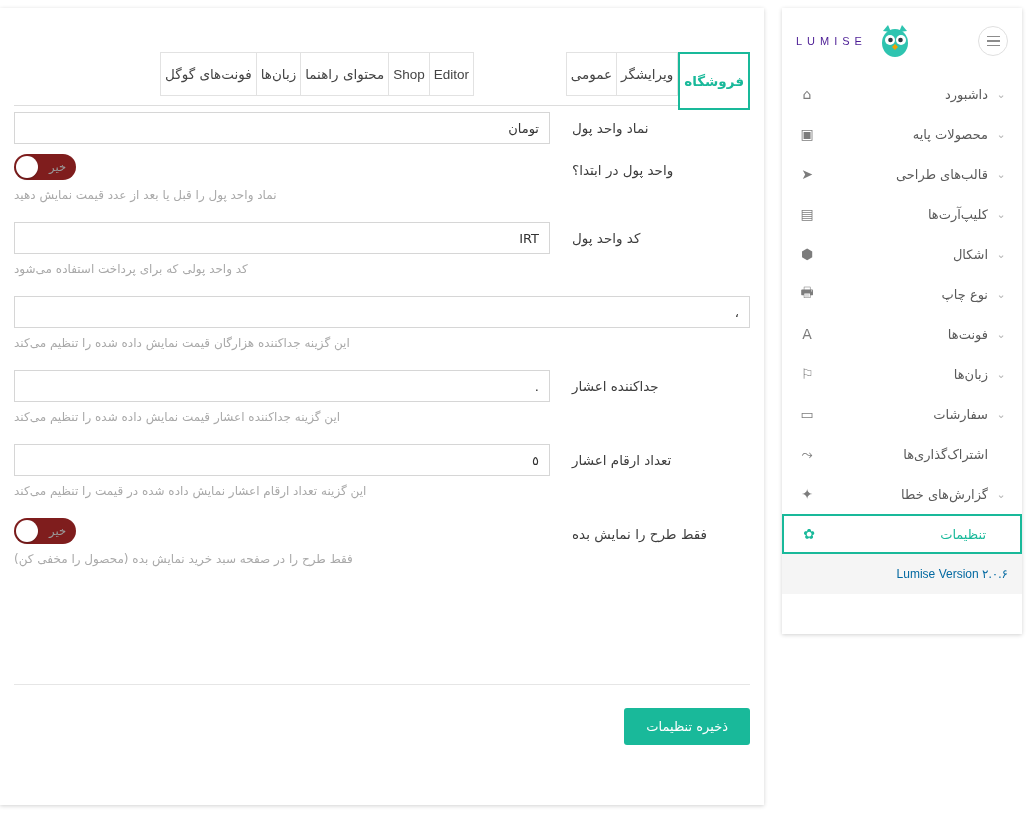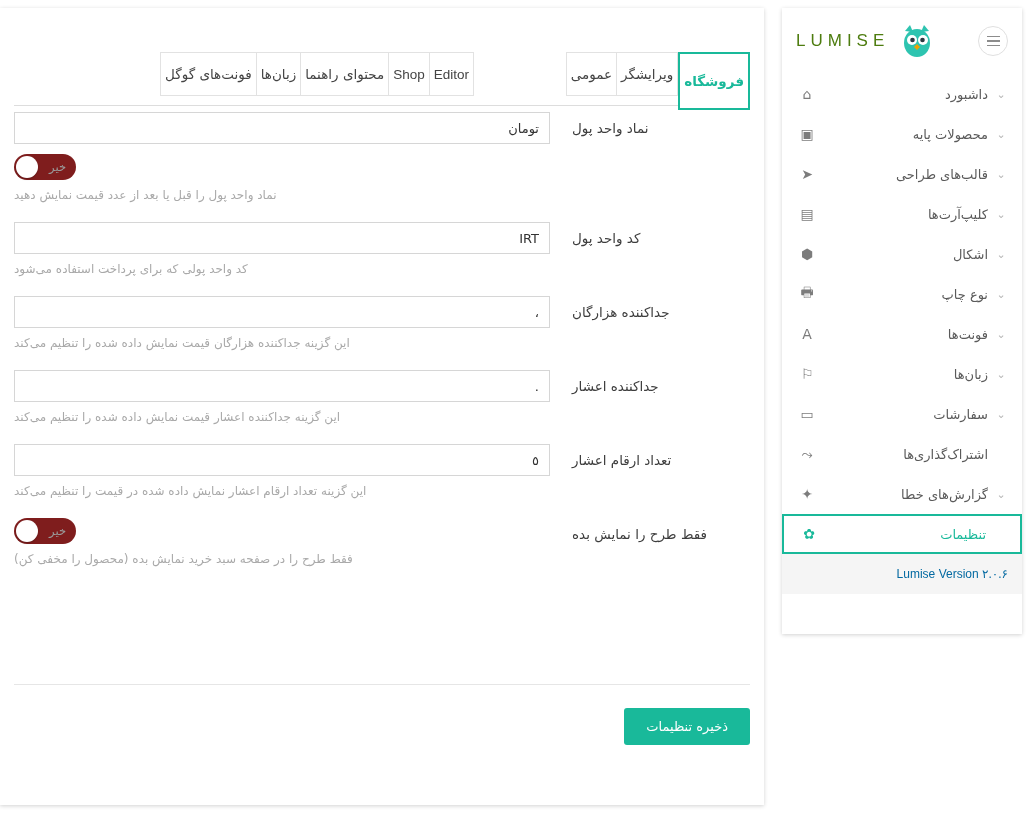--- a/index.html
+++ b/index.html
@@ -169,22 +169,22 @@
     display: flex;
     flex-direction: row-reverse;
     align-items: center;
     justify-content: space-between;
     padding: 0 14px;
   }
   .brand { display: flex; align-items: center; gap: 8px; flex-direction: row; }
   .brand .word {
     font-family: "Liberation Sans", sans-serif;
     letter-spacing: 5px;
-    font-size: 17px;
-    color: #4d7c0f;
+    font-size: 11px;
+    color: #4c1d95;
   }
   .burger {
     width: 30px; height: 30px;
     border: 1px solid #e0e0e0;
     border-radius: 50%;
     display: flex;
     flex-direction: column;
     align-items: center;
     justify-content: center;
     gap: 3px;
@@ -259,41 +259,41 @@
     <div class="form">
 
       <div class="row">
         <div class="label">نماد واحد پول</div>
         <div class="field">
           <input type="text" value="تومان" style="">
         </div>
       </div>
 
       <div class="row" style="margin-bottom:18px;">
+        <div class="label">واحد پول در ابتدا؟</div>
         <div class="field">
           <div class="switchwrap">
             <div class="switch">
               <div class="knob"></div>
               <div class="slabel">خیر</div>
             </div>
           </div>
           <div class="hint rtl">نماد واحد پول را قبل یا بعد از عدد قیمت نمایش دهید</div>
         </div>
       </div>
 
       <div class="row" style="margin-bottom:18px;">
         <div class="label">کد واحد پول</div>
         <div class="field">
           <input type="text" value="IRT" style="">
           <div class="hint rtl">کد واحد پولی که برای پرداخت استفاده می‌شود</div>
         </div>
       </div>
 
       <div class="row" style="margin-bottom:18px;">
-        <div class="label">جداکننده هزارگان</div>
         <div class="field">
           <input type="text" value="،" style="">
           <div class="hint rtl">این گزینه جداکننده هزارگان قیمت نمایش داده شده را تنظیم می‌کند</div>
         </div>
       </div>
 
       <div class="row" style="margin-bottom:18px;">
         <div class="label">جداکننده اعشار</div>
         <div class="field">
           <input type="text" value="." style="">

